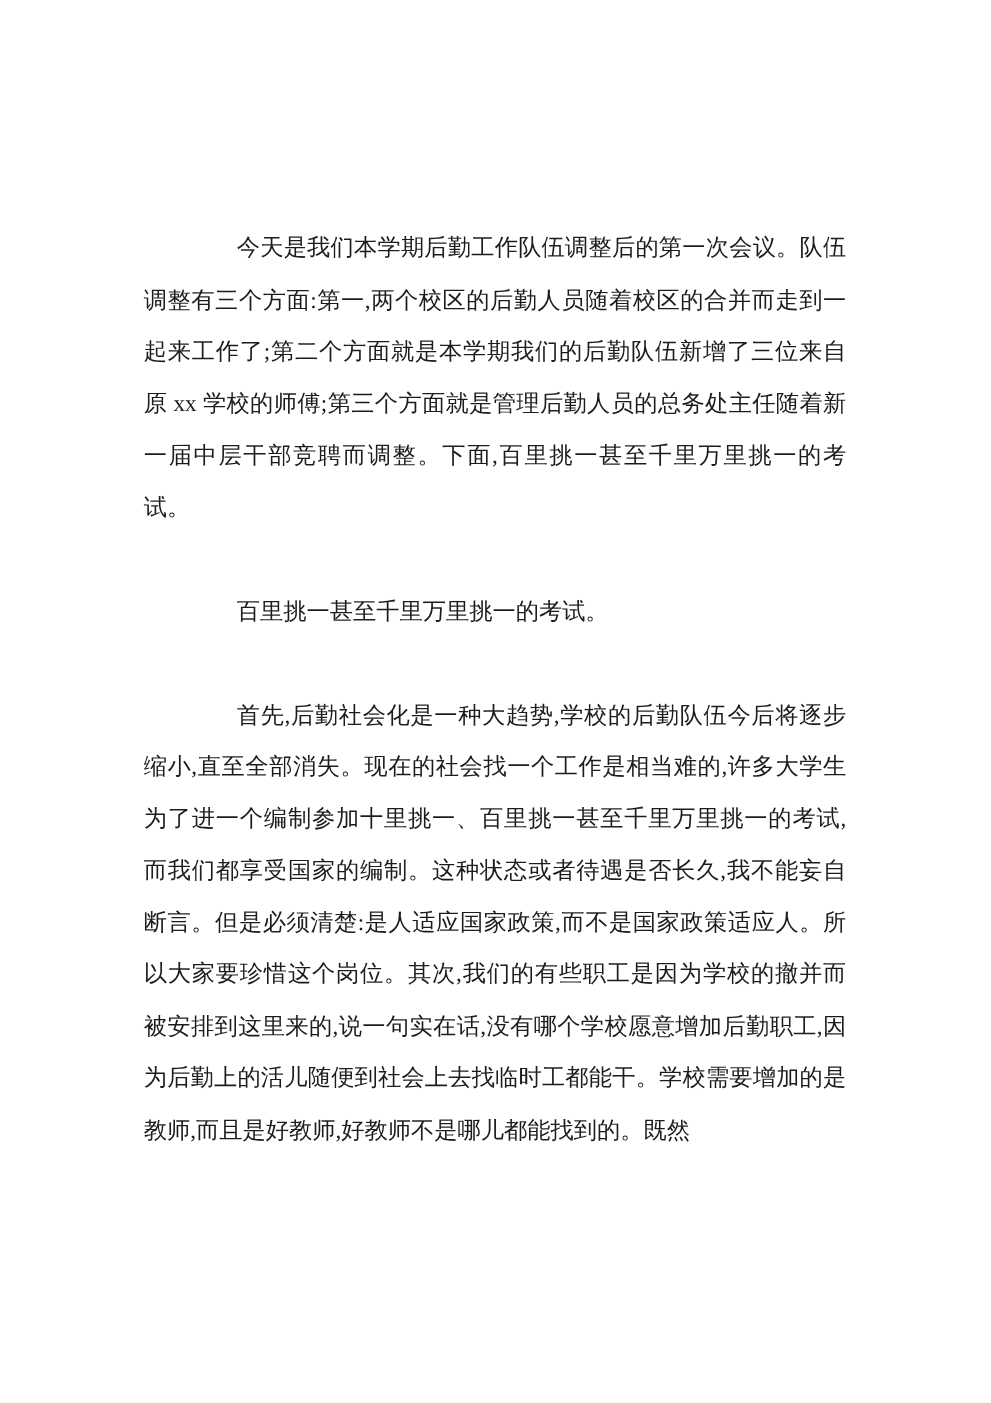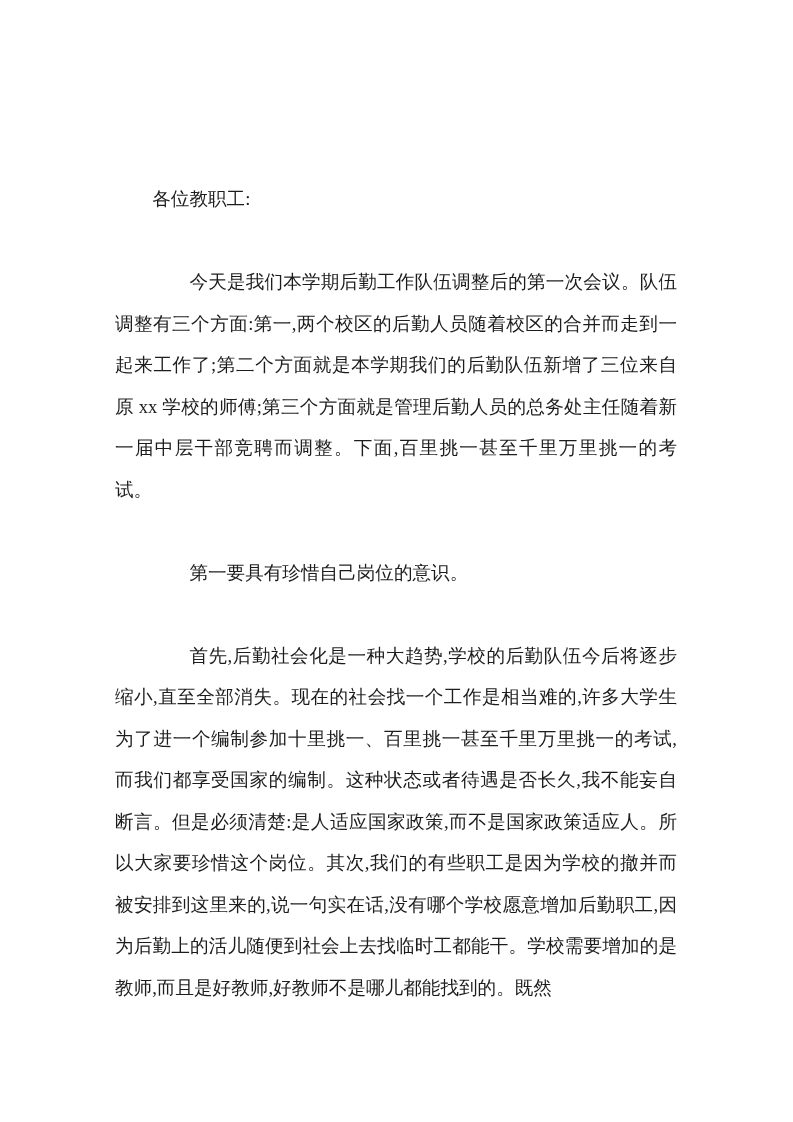--- a/index.html
+++ b/index.html
@@ -50,18 +50,17 @@
     text-indent:4em;
     text-align:left;
     font-weight:normal;
   }
 </style>
 </head>
 <body>
 
 <div class="page">
   <div class="doc">
-    <p class="salutation">各位教职工:</p>
     <p class="para">今天是我们本学期后勤工作队伍调整后的第一次会议。队伍调整有三个方面:第一,两个校区的后勤人员随着校区的合并而走到一起来工作了;第二个方面就是本学期我们的后勤队伍新增了三位来自原 xx 学校的师傅;第三个方面就是管理后勤人员的总务处主任随着新一届中层干部竞聘而调整。下面,百里挑一甚至千里万里挑一的考试。</p>
-    <p class="section-heading">第一要具有珍惜自己岗位的意识。</p>
+    <p class="section-heading">百里挑一甚至千里万里挑一的考试。</p>
     <p class="para">首先,后勤社会化是一种大趋势,学校的后勤队伍今后将逐步缩小,直至全部消失。现在的社会找一个工作是相当难的,许多大学生为了进一个编制参加十里挑一、百里挑一甚至千里万里挑一的考试,而我们都享受国家的编制。这种状态或者待遇是否长久,我不能妄自断言。但是必须清楚:是人适应国家政策,而不是国家政策适应人。所以大家要珍惜这个岗位。其次,我们的有些职工是因为学校的撤并而被安排到这里来的,说一句实在话,没有哪个学校愿意增加后勤职工,因为后勤上的活儿随便到社会上去找临时工都能干。学校需要增加的是教师,而且是好教师,好教师不是哪儿都能找到的。既然</p>
   </div>
 </div>
 
 </body></html>

